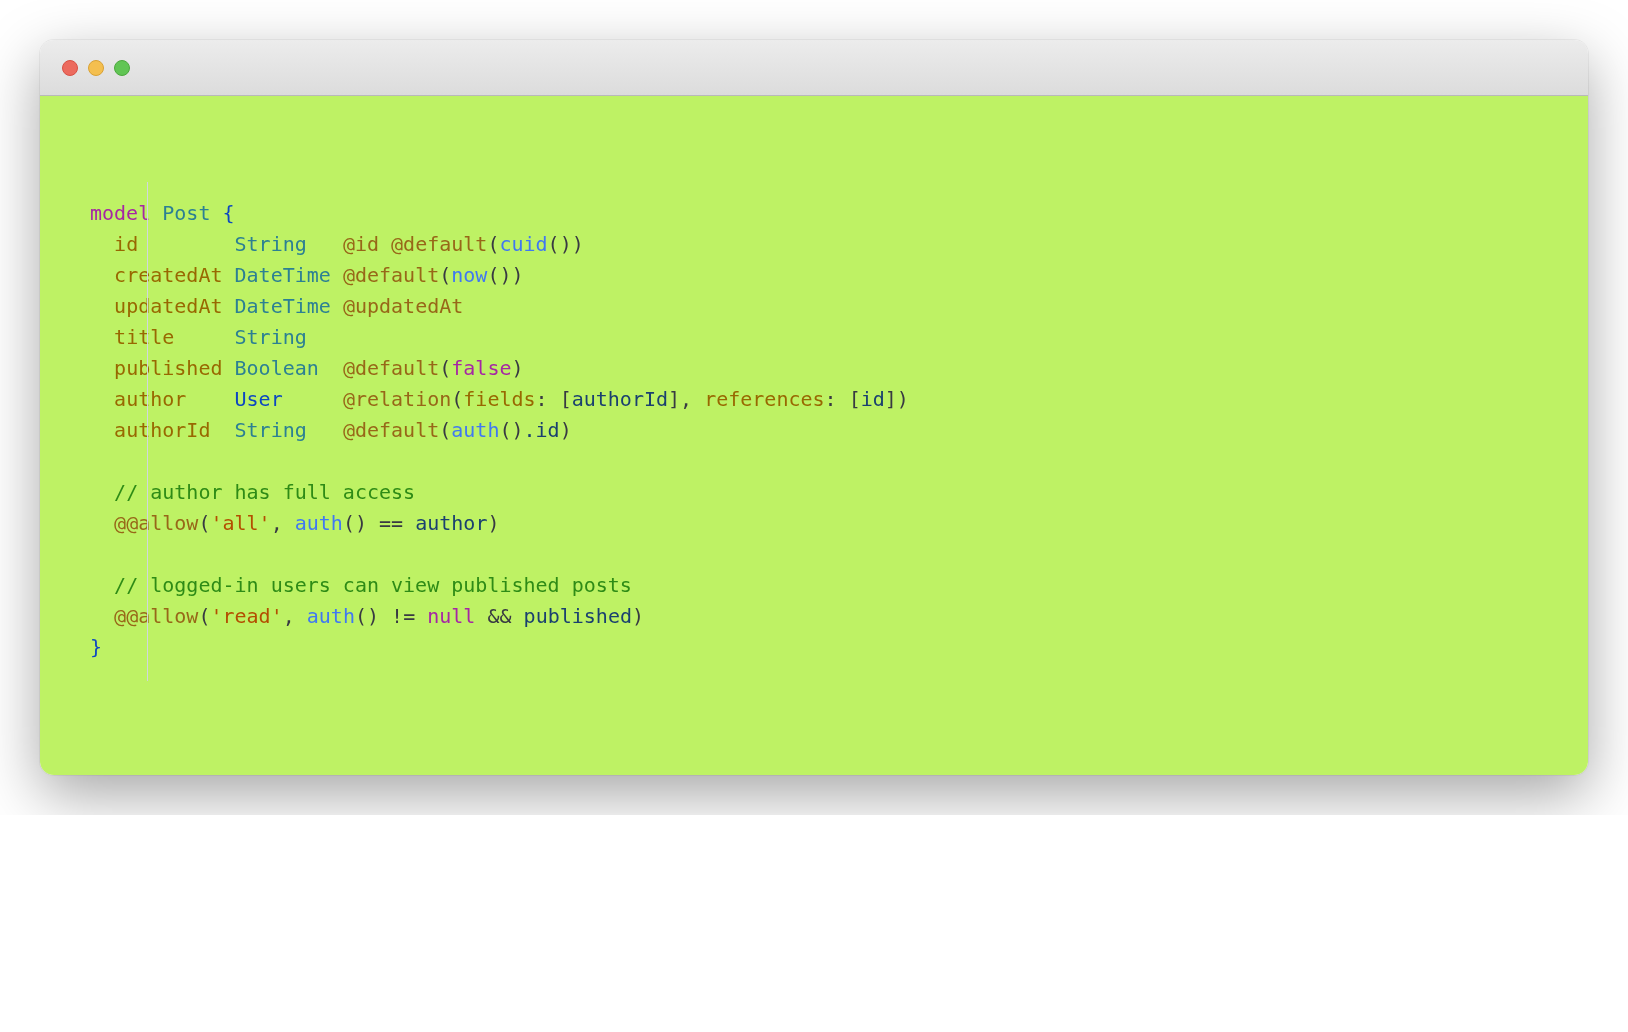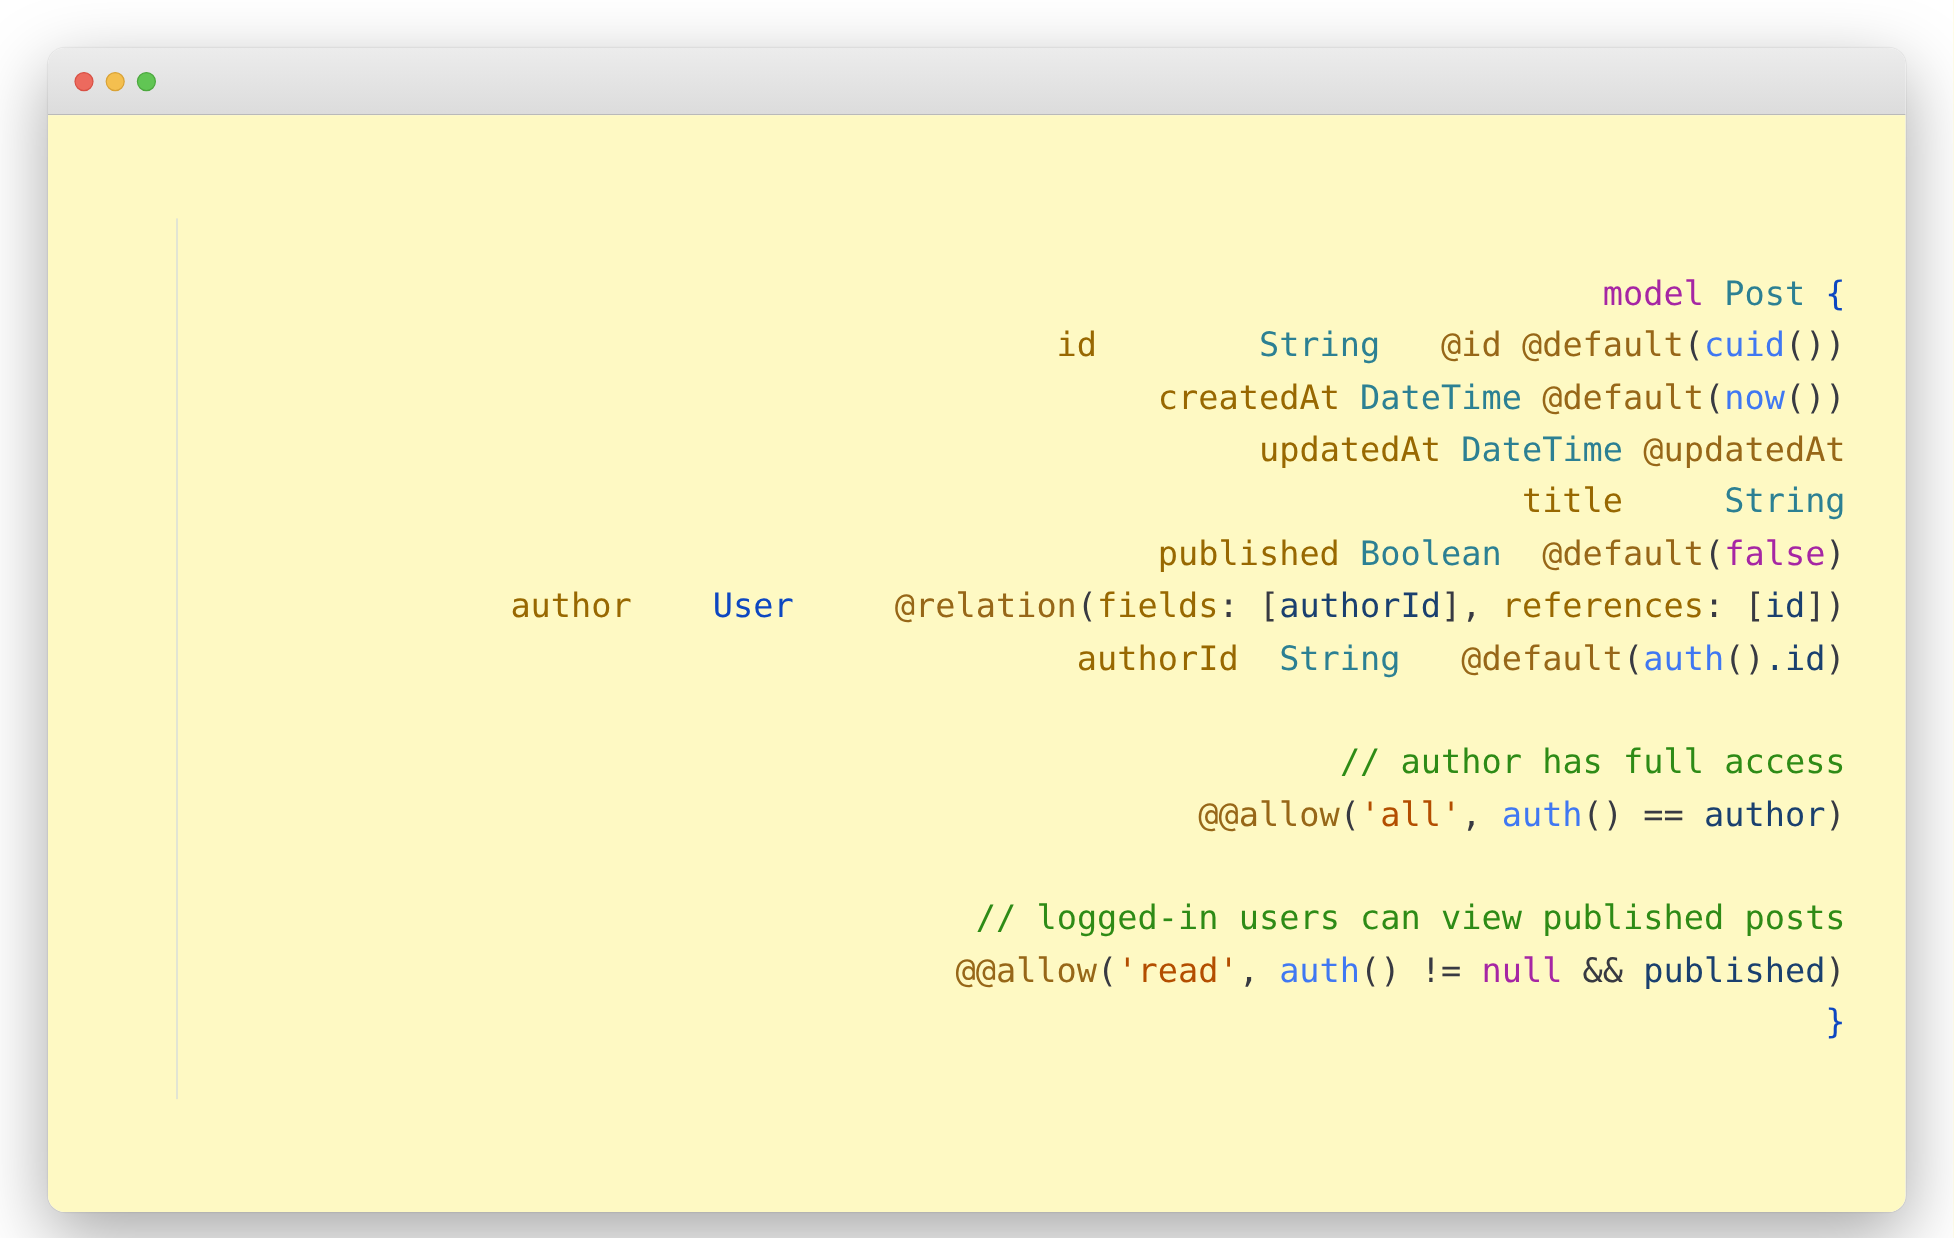--- a/index.html
+++ b/index.html
@@ -40,28 +40,27 @@
       height: 16px;
       border-radius: 50%;
     }
 
     .traffic-close { background: #ec6a5e; border: 1px solid #d85044; }
     .traffic-min   { background: #f4bf4f; border: 1px solid #d9a235; }
     .traffic-max   { background: #61c554; border: 1px solid #4ca83e; }
 
     .code-area {
       padding: 40px 50px 50px 50px;
-      background: #fef9c3;
+      background: #bef264;
       font-family: "SF Mono", "Menlo", "Consolas", monospace;
-      font-size: 28px;
+      font-size: 20px;
       line-height: 1.55;
       white-space: pre;
       color: #1f2328;
       position: relative;
-      text-align: right;
     }
 
     .indent-guide {
       position: absolute;
       left: 107px;
       top: 86px;
       bottom: 94px;
       width: 1px;
       background: #d0d7de;
     }

